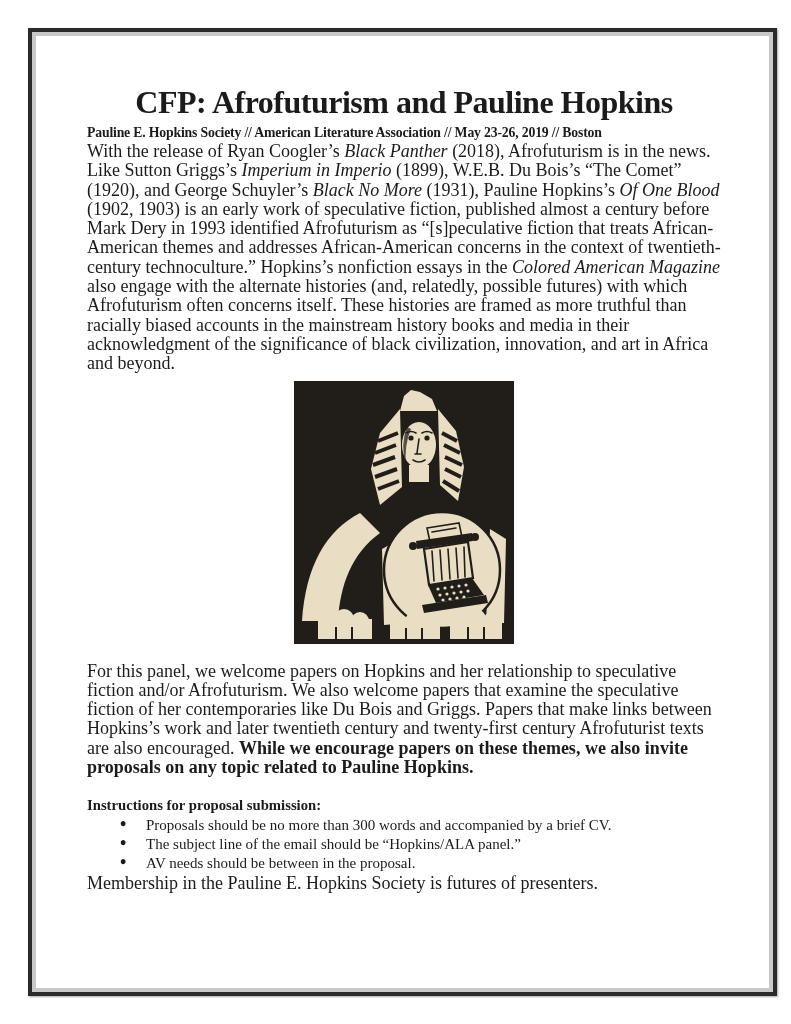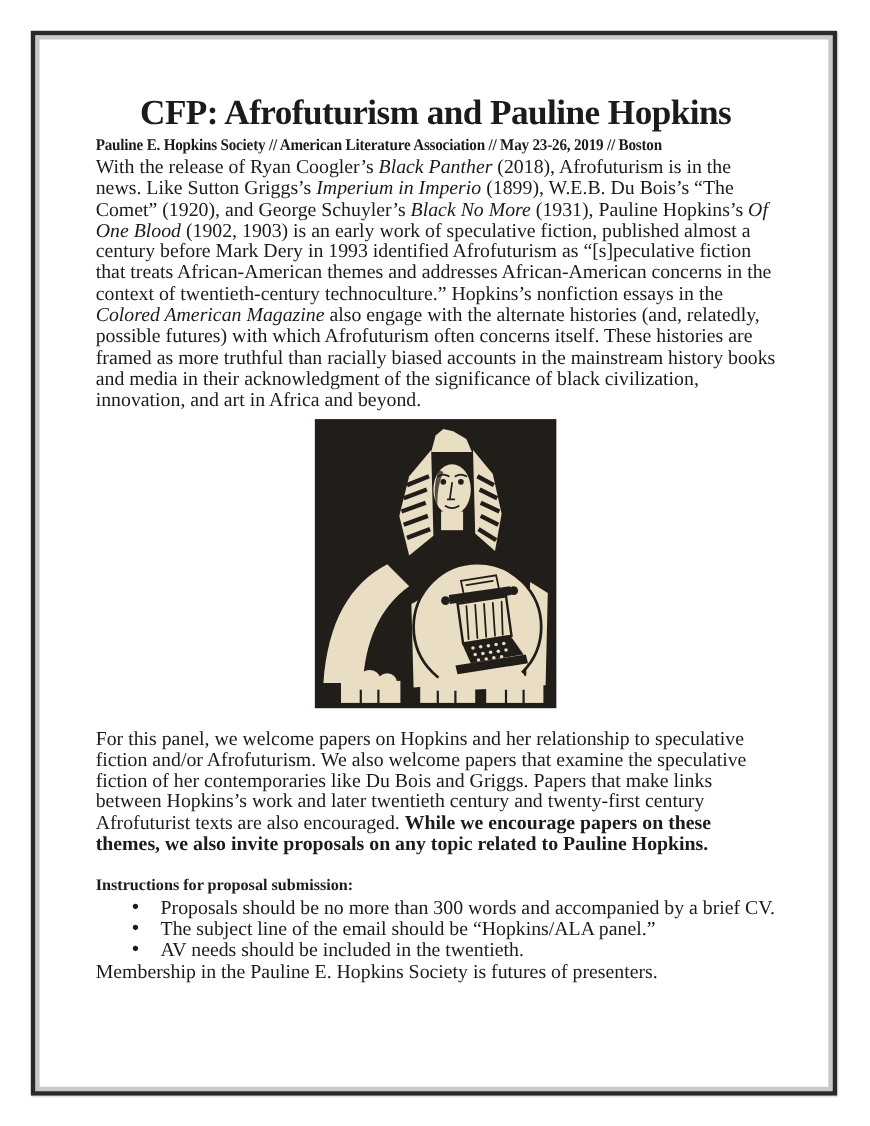--- a/index.html
+++ b/index.html
@@ -13,20 +13,21 @@
   body{
     width:791px;height:1024px;position:relative;background:#ffffff;
     font-family:"Liberation Serif", serif;color:var(--text);
     overflow:hidden;
   }
   .frame{
     position:absolute;left:28px;top:28px;width:725px;height:960px;
     border:4px solid var(--frame);
     box-shadow: inset 0 0 0 4px #c9c9c9, 1px 1px 2px rgba(0,0,0,.35);
     background:#ffffff;
+    padding-left:16px;
   }
   .content{
     position:absolute;left:4px;top:4px;right:4px;bottom:4px;
     padding:48px 48px 0 51px;box-sizing:border-box;overflow:hidden;
     background:transparent;
   }
   h1.title{
     margin:0;padding:0;text-align:center;
     font-size:32px;font-weight:700;letter-spacing:-0.5px;line-height:36px;
     white-space:nowrap;
@@ -37,21 +38,21 @@
     margin:3px 0 1px 0;line-height:18px;
   }
   .body{font-size:18px;line-height:19.3px;margin:0;}
   .it{font-style:italic;}
   .bd{font-weight:700;}
   a.link{color:var(--link);text-decoration:underline;cursor:pointer;}
   .figure{text-align:center;margin:7px 0 18px 0;}
   .figure svg{vertical-align:bottom;}
   .heading{font-size:14.7px;line-height:19.3px;font-weight:700;margin-top:19px;}
   ul.bullets{list-style:none;margin:0;padding:0;}
-  ul.bullets li{position:relative;padding-left:59px;font-size:18px;line-height:19.3px;}
+  ul.bullets li{position:relative;padding-left:59px;font-size:15px;line-height:19.3px;}
   ul.bullets li::before{
     content:"\2022";position:absolute;left:33px;top:-1px;font-size:18px;font-weight:700;
   }
   
   .ibg{fill:var(--ill-bg);}
   .ifg{fill:var(--ill-fg);}
   .idark{fill:var(--ill-bg);}
   .istripe{stroke:var(--ill-bg);stroke-width:4;fill:none;}
   .istroke2{stroke:var(--ill-bg);stroke-width:1.6;fill:none;stroke-linecap:round;}
   .itoe{stroke:var(--ill-bg);stroke-width:2;fill:none;}
@@ -161,19 +162,19 @@
       </svg>
     </div>
 
     <p class="body"><span>For this panel, we welcome papers on Hopkins and her relationship to speculative fiction and/or Afrofuturism. We also welcome papers that examine the speculative fiction of her contemporaries like Du Bois and Griggs. Papers that make links between Hopkins’s work and later twentieth century and twenty-first century Afrofuturist texts are also encouraged. </span><span class="bd">While we encourage papers on these themes, we also invite proposals on any topic related to Pauline Hopkins.</span></p>
 
     <div class="heading">Instructions for proposal submission:</div>
 
     <ul class="bullets">
       <li><span>Proposals should be no more than 300 words and accompanied by a brief CV.</span></li>
       <li><span>The subject line of the email should be “Hopkins/ALA panel.”</span></li>
-      <li><span>AV needs should be included in the twentieth.</span></li>
+      <li><span>AV needs should be between in the proposal.</span></li>
     </ul>
 
     <p class="body">Membership in the Pauline E. Hopkins Society is futures of presenters.</p>
 
   </div>
 </div>
 
 </body></html>

